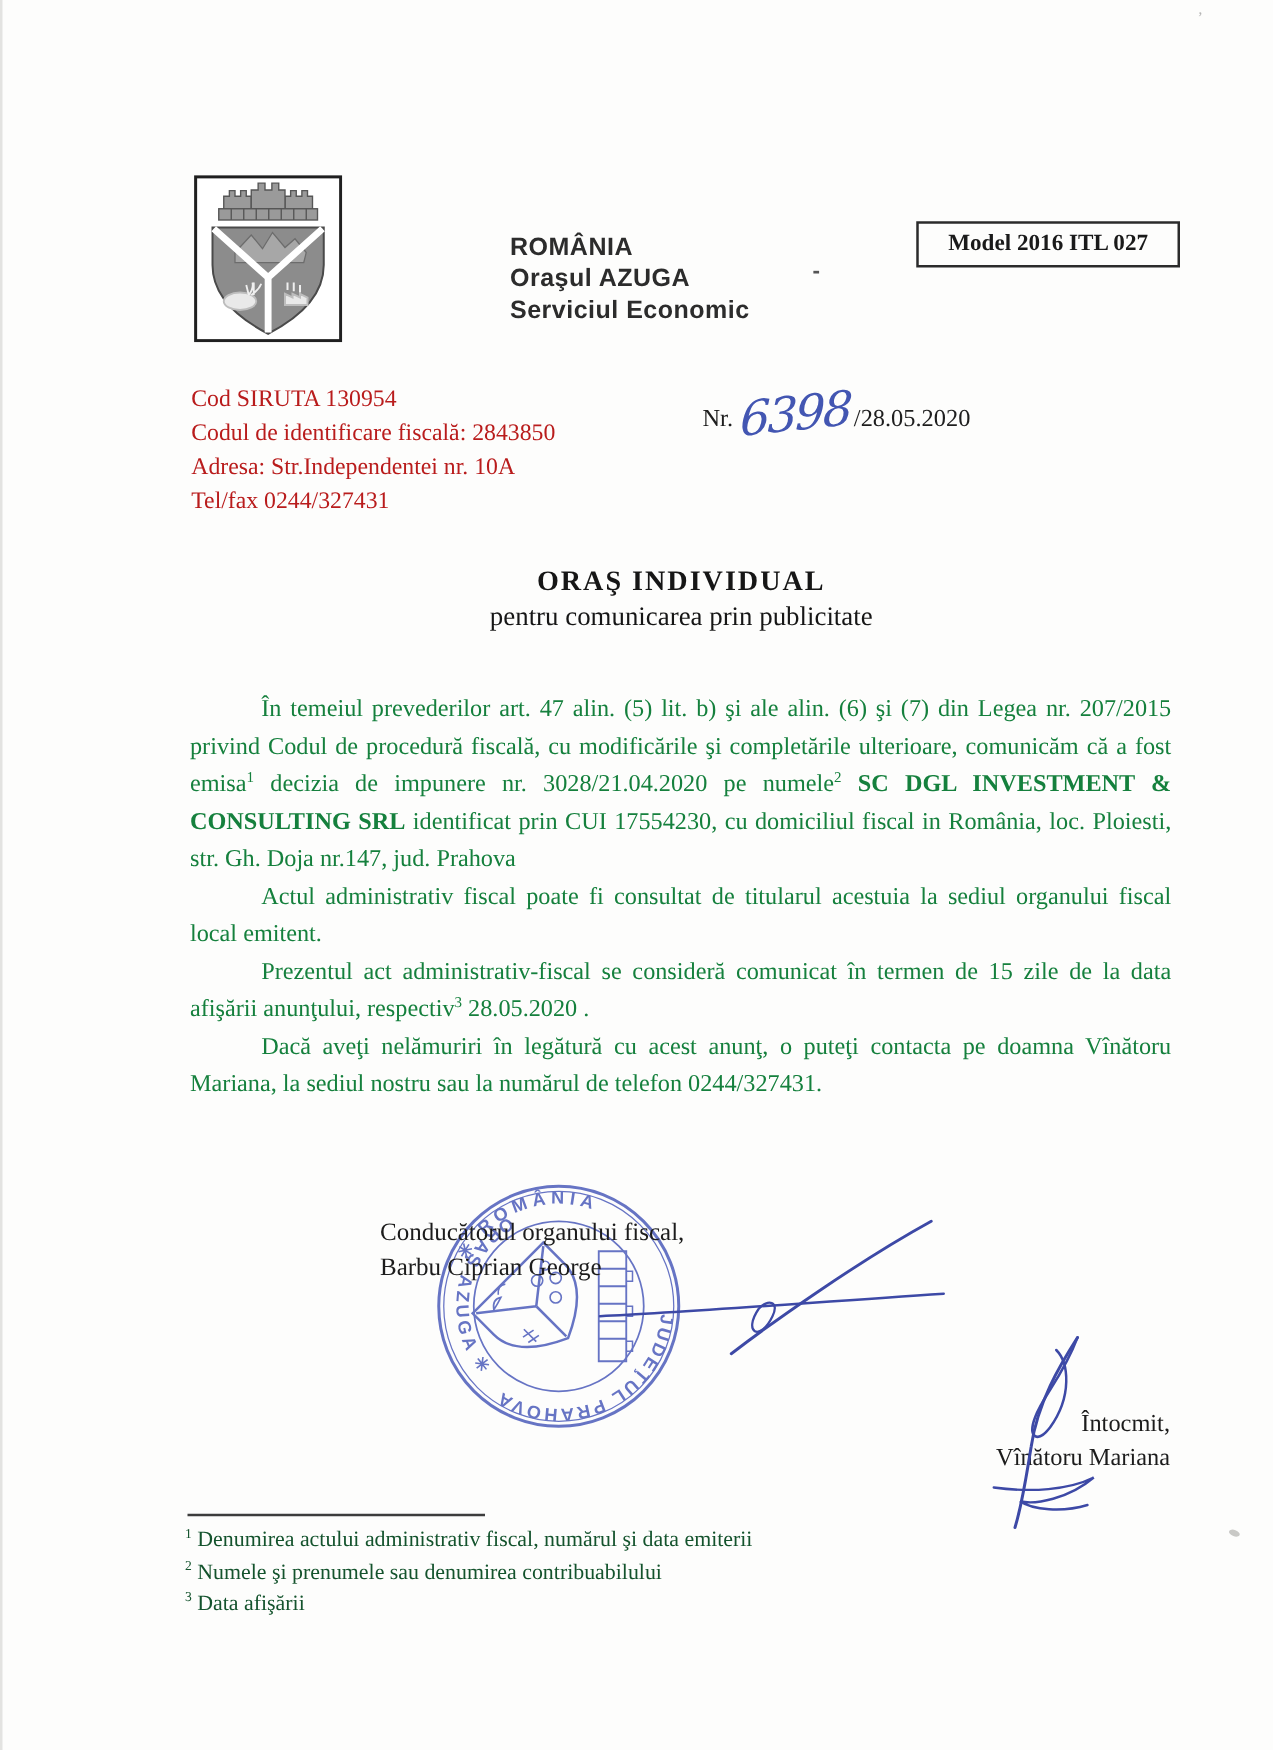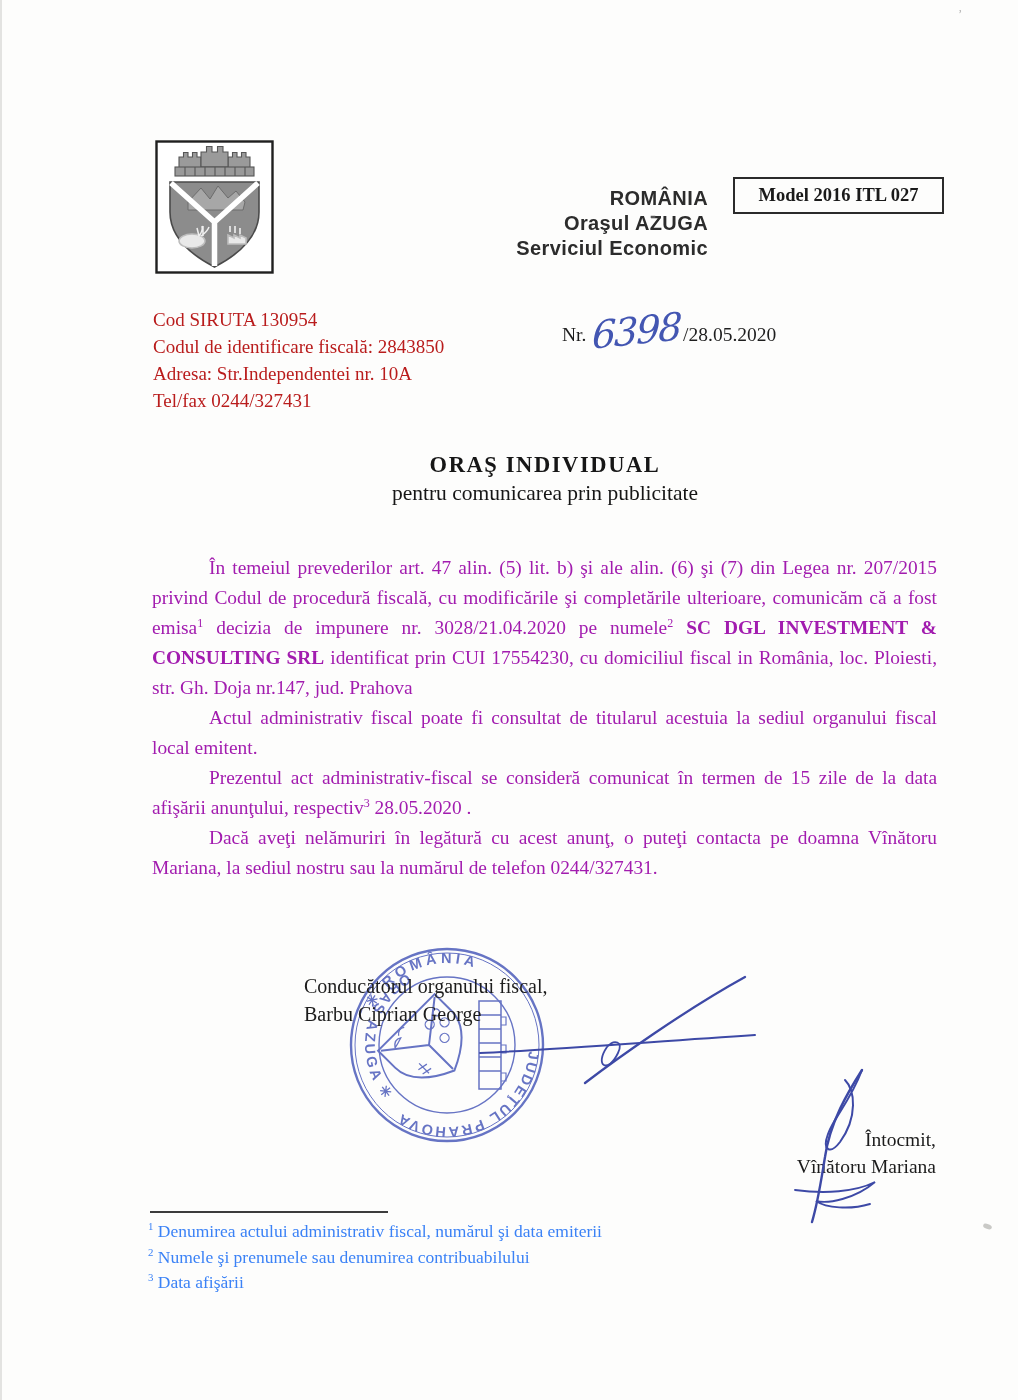--- a/index.html
+++ b/index.html
@@ -5,52 +5,52 @@
   html,body{margin:0;padding:0;background:#ffffff;}
   .page{
     position:relative;width:1018px;height:1400px;margin:0 auto;
     background:#fdfdfc;overflow:hidden;
     font-family:"Liberation Serif",serif;color:#1d1d1d;
   }
   .abs{position:absolute;}
   
   .crest{left:155px;top:140px;width:119px;height:134px;}
   
-  .hdr{left:408px;top:186px;width:300px;text-align:right;
+  .hdr{left:408px;top:186px;width:300px;text-align:left;
        font-family:"Liberation Sans",sans-serif;font-weight:bold;
        font-size:20px;line-height:25px;color:#2c2c2c;letter-spacing:.4px;}
   .hdr-dash{left:650px;top:206px;font-size:18px;color:#555;font-family:"Liberation Sans",sans-serif;font-weight:bold;}
   
   .model{left:717px;top:177px;width:207px;height:33px;border:2px solid #2b2b2b;
          text-align:center;line-height:33px;font-weight:bold;font-size:18.5px;color:#1a1a1a;margin-left:16px;}
   
   .org{left:153px;top:306px;font-size:19px;line-height:27px;color:#b91c1c;}
   
   .nr{left:562px;top:306px;font-size:19.5px;color:#1e1e1e;white-space:nowrap;}
   .nr .hand{display:inline-block;font-family:"DejaVu Serif",serif;font-style:italic;
             font-size:38px;color:#4356b2;transform:rotate(-6deg) skewX(-8deg);
             margin:0 2px 0 6px;position:relative;top:3px;letter-spacing:-2px;}
   
   .title{left:72px;top:450px;width:946px;text-align:center;color:#161616;}
   .title .t1{font-size:22.5px;font-weight:bold;letter-spacing:1.6px;line-height:29px;}
   .title .t2{font-size:21.5px;font-weight:normal;line-height:29px;}
   
-  .body{left:152px;top:553px;width:785px;font-size:19.4px;line-height:30px;color:#a21caf;}
+  .body{left:152px;top:553px;width:785px;font-size:19.4px;line-height:30px;color:#15803d;}
   .para{margin:0;text-indent:57px;text-align:justify;}
   .b{font-weight:bold;}
   sup{font-size:0.62em;line-height:0;}
   
   .sig1{left:304px;top:972px;width:480px;text-align:left;font-size:20px;line-height:28px;color:#1c1c1c;}
   .sig2{left:700px;top:1126px;width:236px;text-align:right;font-size:19.5px;line-height:27px;color:#1c1c1c;}
   .stamp{left:347px;top:945px;width:200px;height:200px;opacity:.82;}
   .sigstroke1{left:455px;top:955px;width:320px;height:135px;}
   .sigstroke2{left:770px;top:1062px;width:140px;height:168px;}
   
   .fnrule{left:150px;top:1211px;width:238px;height:2px;background:#3c3c3c;}
-  .fns{left:148px;top:1219px;font-size:17.5px;line-height:25.5px;color:#3b82f6;}
+  .fns{left:148px;top:1219px;font-size:17.5px;line-height:25.5px;color:#14532d;}
   .fns div{white-space:nowrap;}
   
   .edge{left:0;top:0;width:2px;height:1400px;background:#e3e3e1;}
   .spk1{left:958px;top:6px;font-size:13px;color:#b5b5b5;}
   .spk2{left:983px;top:1224px;width:9px;height:5px;background:#c9c9c6;border-radius:50%;transform:rotate(20deg);}
 </style>
 </head>
 <body>
 
 <div class="page">

